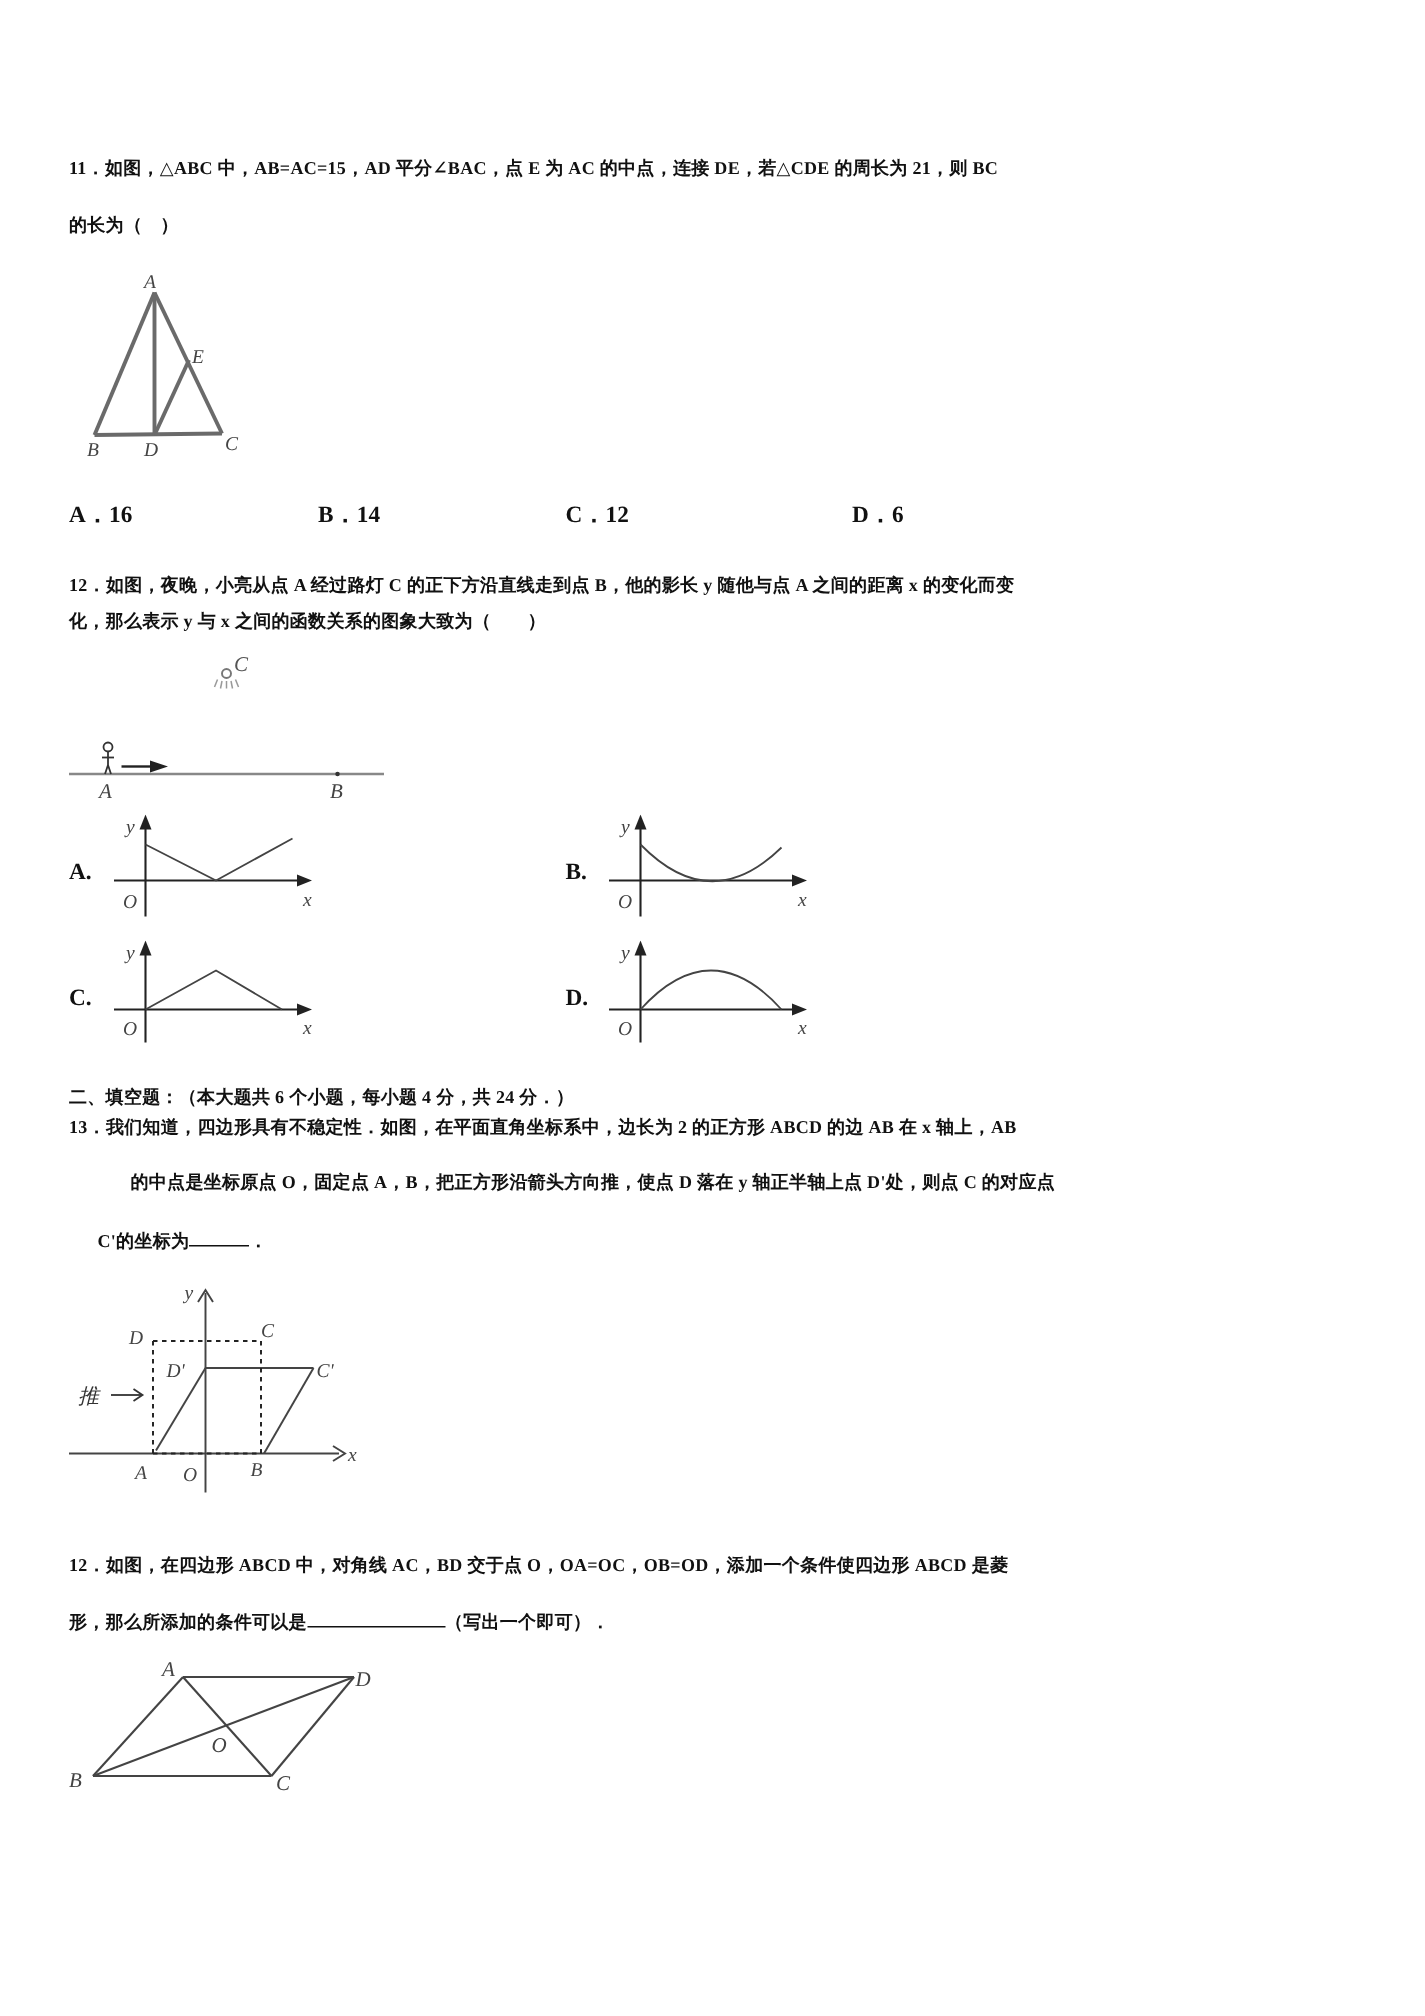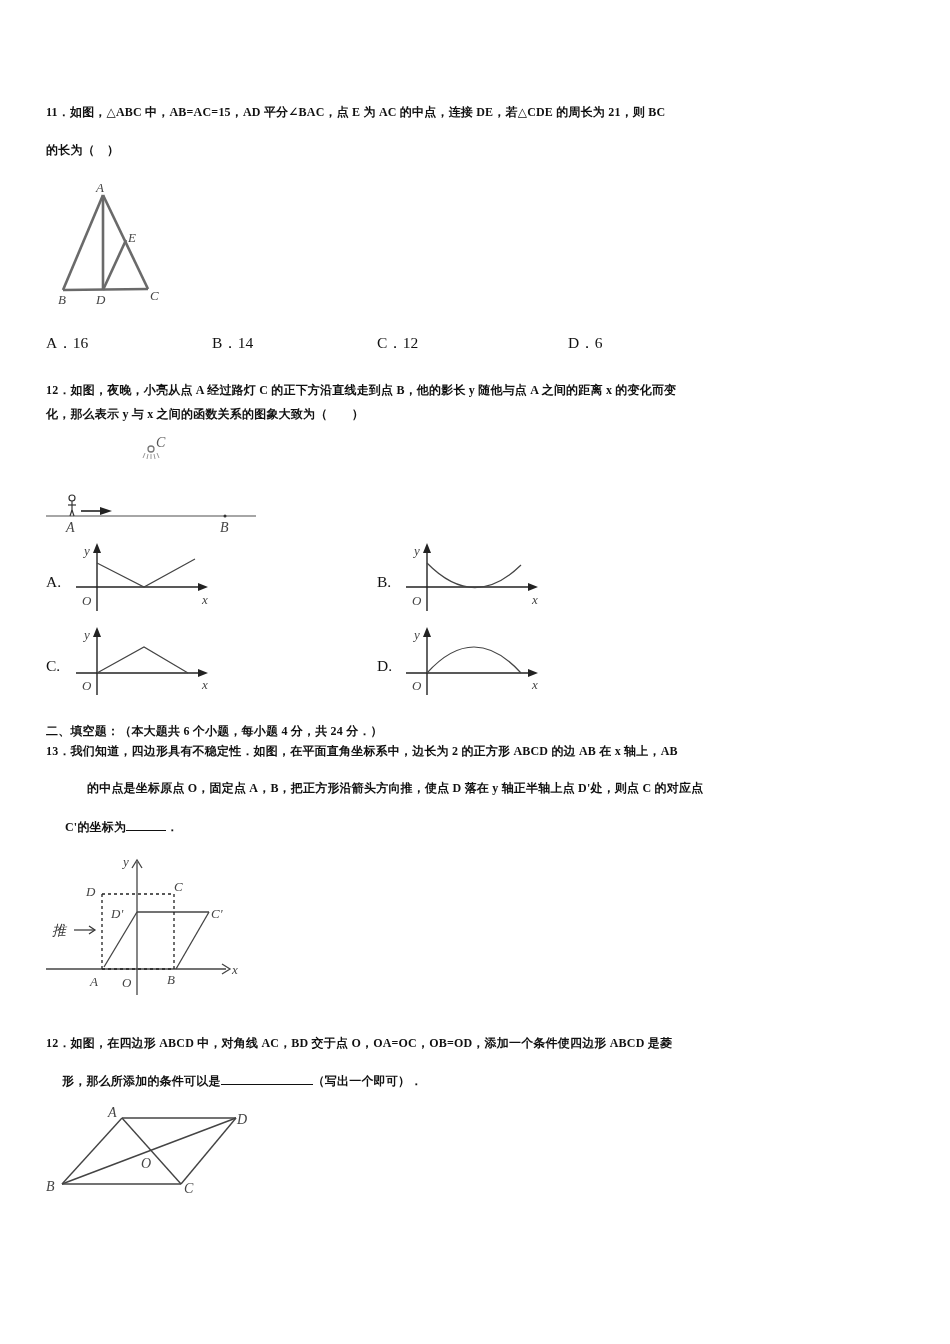--- a/index.html
+++ b/index.html
@@ -6,21 +6,21 @@
   body {
     width: 950px; height: 1344px; position: relative; overflow: hidden;
     font-family: "Liberation Serif", "DejaVu Serif", serif;
     color: #111111;
   }
   .line {
     position: absolute; left: 46px; font-size: 12px; font-weight: bold;
     white-space: nowrap; letter-spacing: 0.2px; line-height: 20px;
   }
   .fig { position: absolute; }
-  .opt { position: absolute; font-size: 15.5px; font-weight: normal; white-space: nowrap; }
+  .opt { position: absolute; font-size: 15.5px; font-weight: bold; white-space: nowrap; }
   svg text { font-family: "Liberation Serif", "DejaVu Serif", serif; font-style: italic; }
   .blank { display: inline-block; border-bottom: 1px solid #111; vertical-align: baseline; height: 14px; }
 </style>
 </head>
 <body>
 
 <div class="line" style="top:102px;">11．如图，△ABC 中，AB=AC=15，AD 平分∠BAC，点 E 为 AC 的中点，连接 DE，若△CDE 的周长为 21，则 BC</div>
 <div class="line" style="top:140px;">的长为（　）</div>
 
 <svg class="fig" style="left:44px; top:178px;" width="136" height="132" viewBox="0 0 136 132">
@@ -170,21 +170,21 @@
     <text x="130" y="41">C</text>
     <text x="67" y="68">D'</text>
     <text x="167" y="68">C'</text>
     <text x="46" y="136">A</text>
     <text x="78" y="137">O</text>
     <text x="123" y="134">B</text>
   </g>
 </svg>
 
 <div class="line" style="top:1033px;">12．如图，在四边形 ABCD 中，对角线 AC，BD 交于点 O，OA=OC，OB=OD，添加一个条件使四边形 ABCD 是菱</div>
-<div class="line" style="top:1070px;margin-left:16px;">
+<div class="line" style="top:1070px;">
   <span>形，那么所添加的条件可以是</span><span class="blank" style="width:92px;"></span><span>（写出一个即可）．</span>
 </div>
 
 <svg class="fig" style="left:44px; top:1103px;" width="220" height="96" viewBox="0 0 220 96">
   <g stroke="#444" stroke-width="1.4" fill="none">
     <line x1="78" y1="15" x2="192" y2="15"></line>
     <line x1="192" y1="15" x2="137" y2="81"></line>
     <line x1="137" y1="81" x2="18" y2="81"></line>
     <line x1="18" y1="81" x2="78" y2="15"></line>
     <line x1="78" y1="15" x2="137" y2="81"></line>

